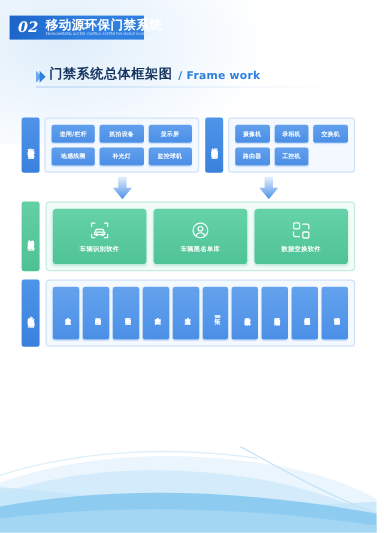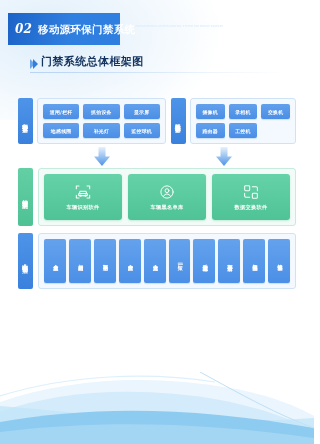--- a/index.html
+++ b/index.html
@@ -20,33 +20,33 @@
   .topwash {
     position: absolute; left: -40px; top: -70px;
     width: 260px; height: 190px;
     background: radial-gradient(ellipse at 35% 55%, rgba(196,224,246,.55) 0%, rgba(214,234,250,.30) 45%, rgba(255,255,255,0) 72%);
     pointer-events: none;
   }
 
   
   .header {
     position: absolute; left: 8px; top: 13px;
-    width: 112px; height: 32px;
+    width: 112px; height: 20px;
     background: linear-gradient(100deg, #1c63c8 0%, #2f7fe0 55%, #2f7fe0 100%);
     display: flex; align-items: center;
     padding-left: 7px;
   }
   .hdr-num {
     font-family: "DejaVu Serif", "Liberation Serif", serif;
     font-style: italic; font-weight: 700;
     font-size: 12px; color: #ffffff;
     letter-spacing: .2px;
     margin-right: 6px;
   }
-  .hdr-texts { display: flex; flex-direction: row; justify-content: center; line-height: 1; }
+  .hdr-texts { display: flex; flex-direction: column; justify-content: center; line-height: 1; }
   .hdr-title {
     font-size: 10.5px; font-weight: 700; color: #ffffff;
     letter-spacing: .3px; white-space: nowrap;
   }
   .hdr-sub {
     font-size: 2.4px; color: #d6e6fb; letter-spacing: .12px;
     margin-top: 2px; white-space: nowrap; transform: scaleY(1.15); transform-origin: left top;
   }
 
   
@@ -162,20 +162,21 @@
       <div class="hdr-sub">ENVIRONMENTAL ACCESS CONTROL SYSTEM FOR MOBILE SOURCES</div>
     </div>
   </div>
 
   <div class="sect">
     <span class="sect-chevrons">
       <span class="sect-chev c2"></span>
         <span class="sect-chev"></span>
     </span>
     <span class="sect-cn">门禁系统总体框架图</span>
+    <span class="sect-en">/ Frame work</span>
   </div>
   <div class="sect-rule"></div>
 
   <div class="diagram">
 
     <div class="devrow">
 
       <div class="devgroup" style="flex:1.18">
         <div class="sidelabel blue">车辆管控设备层</div>
         <div class="panel">

